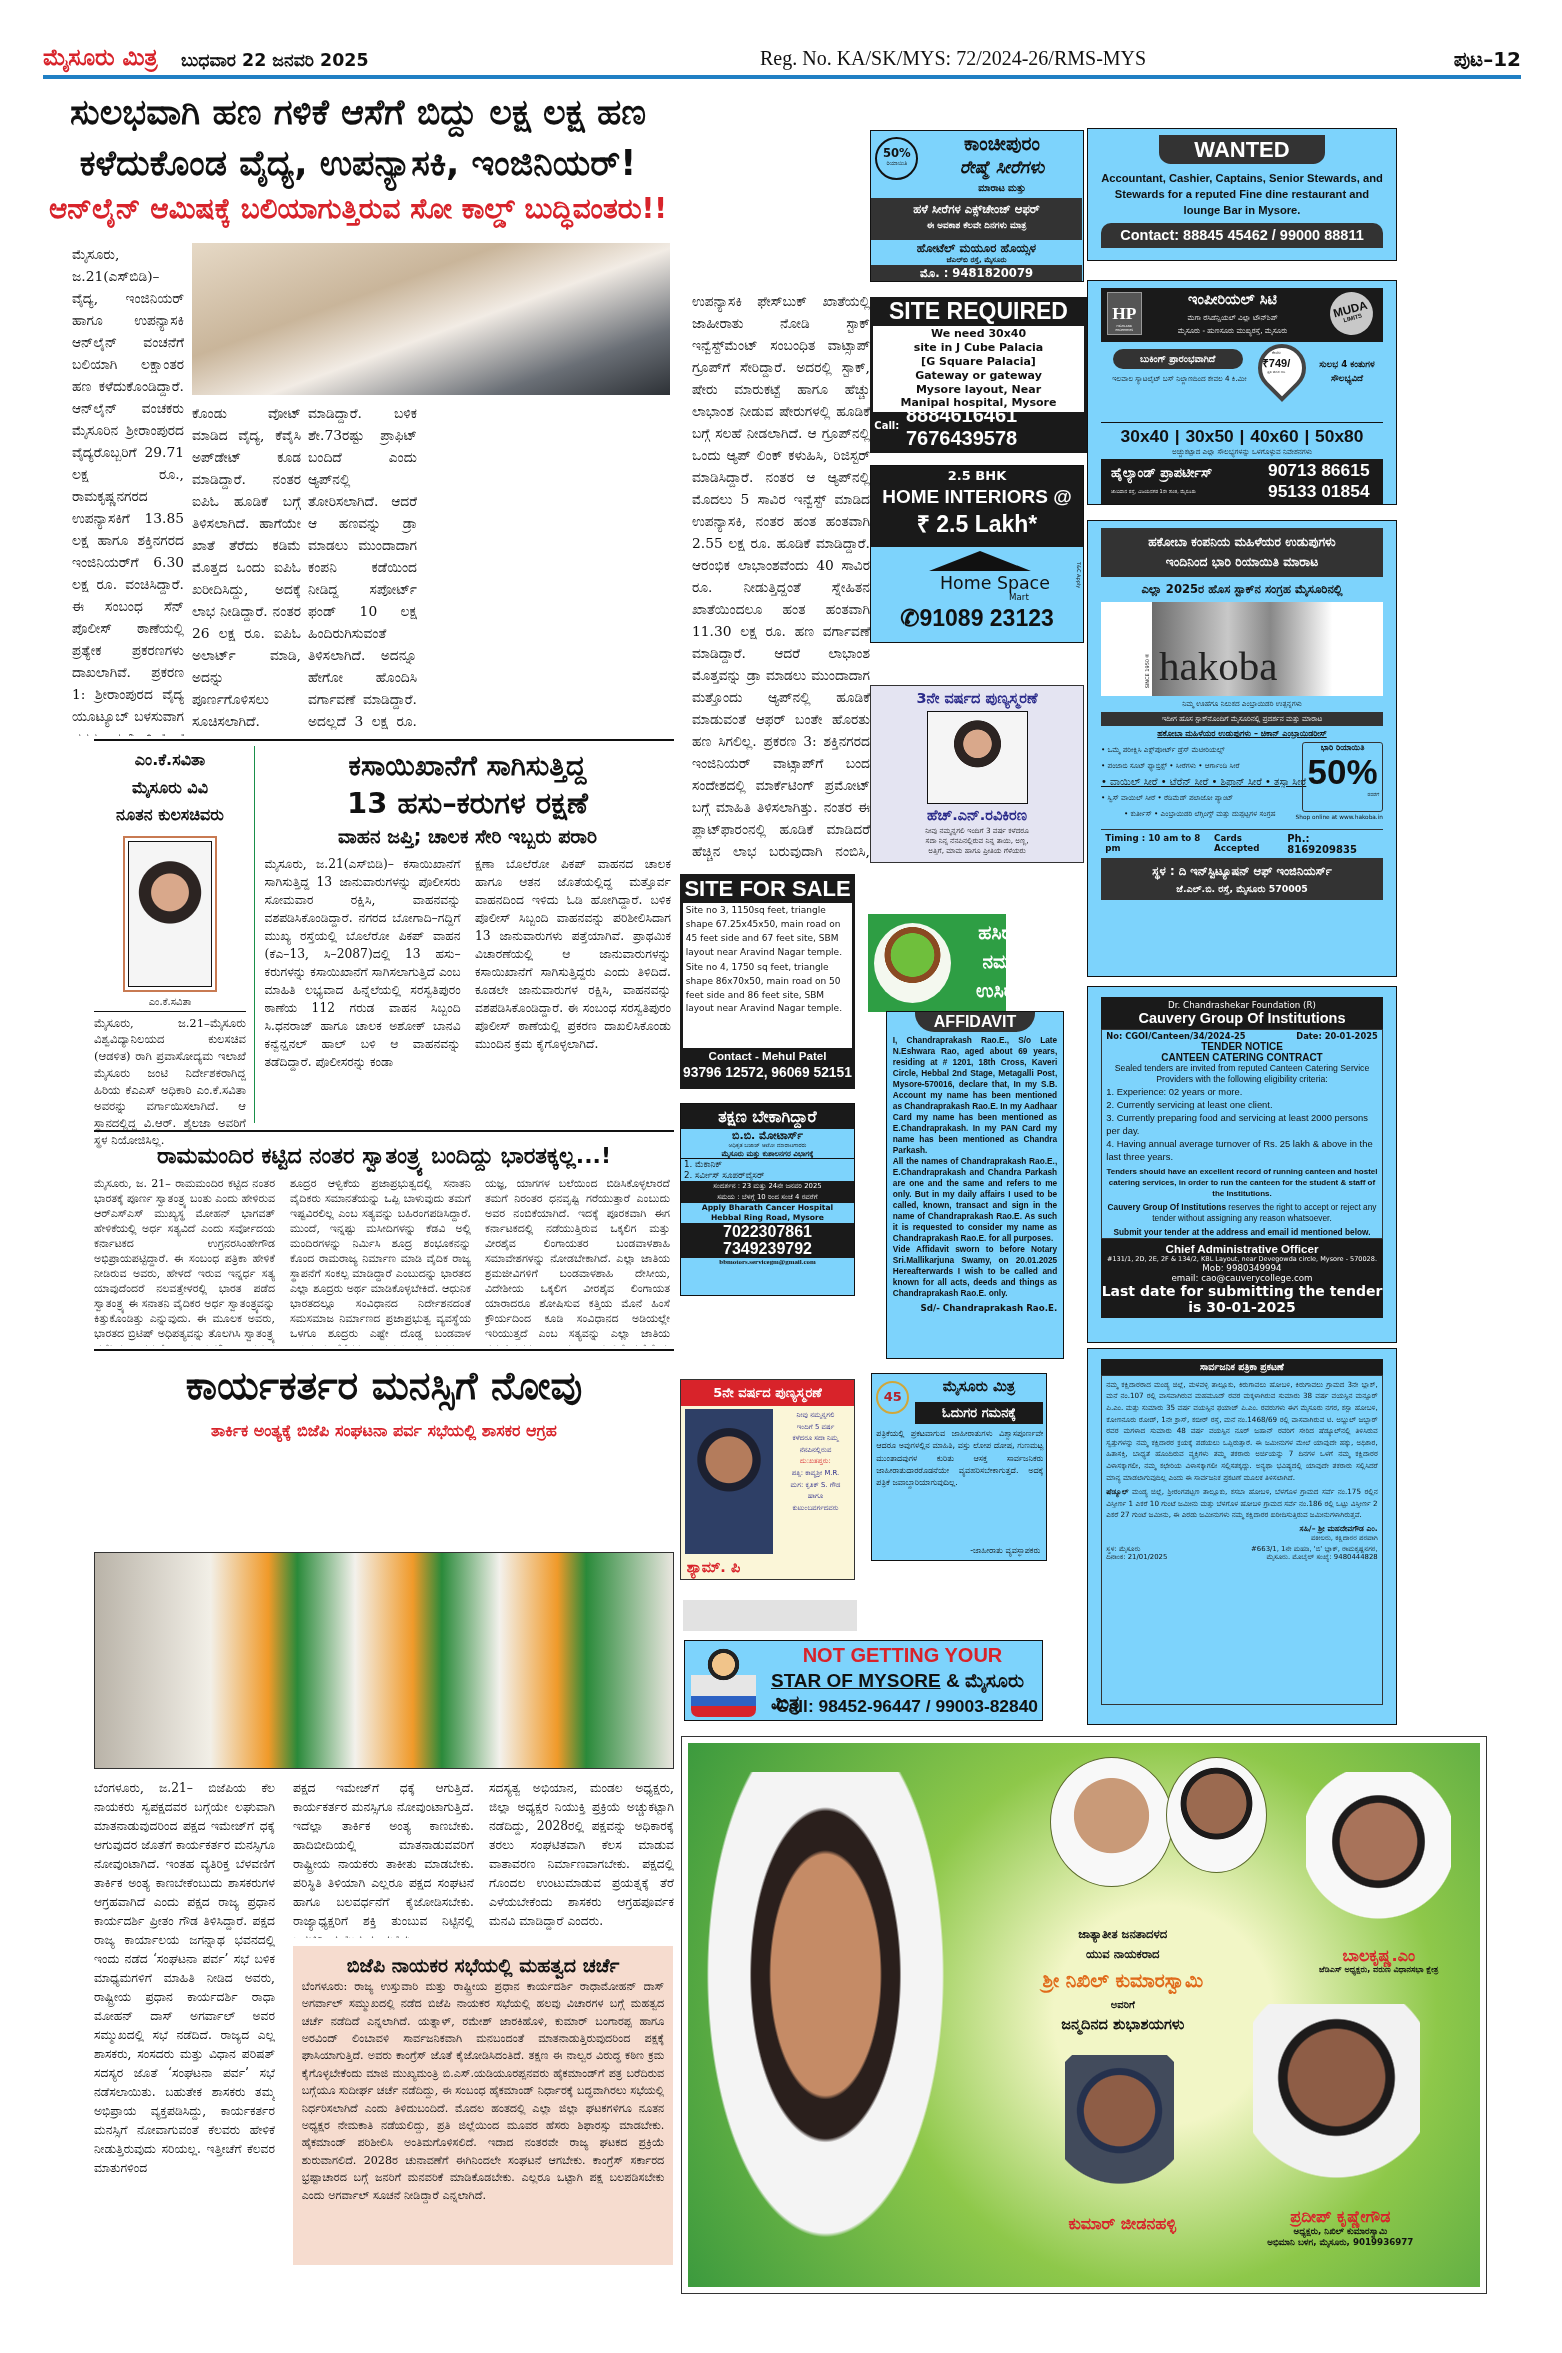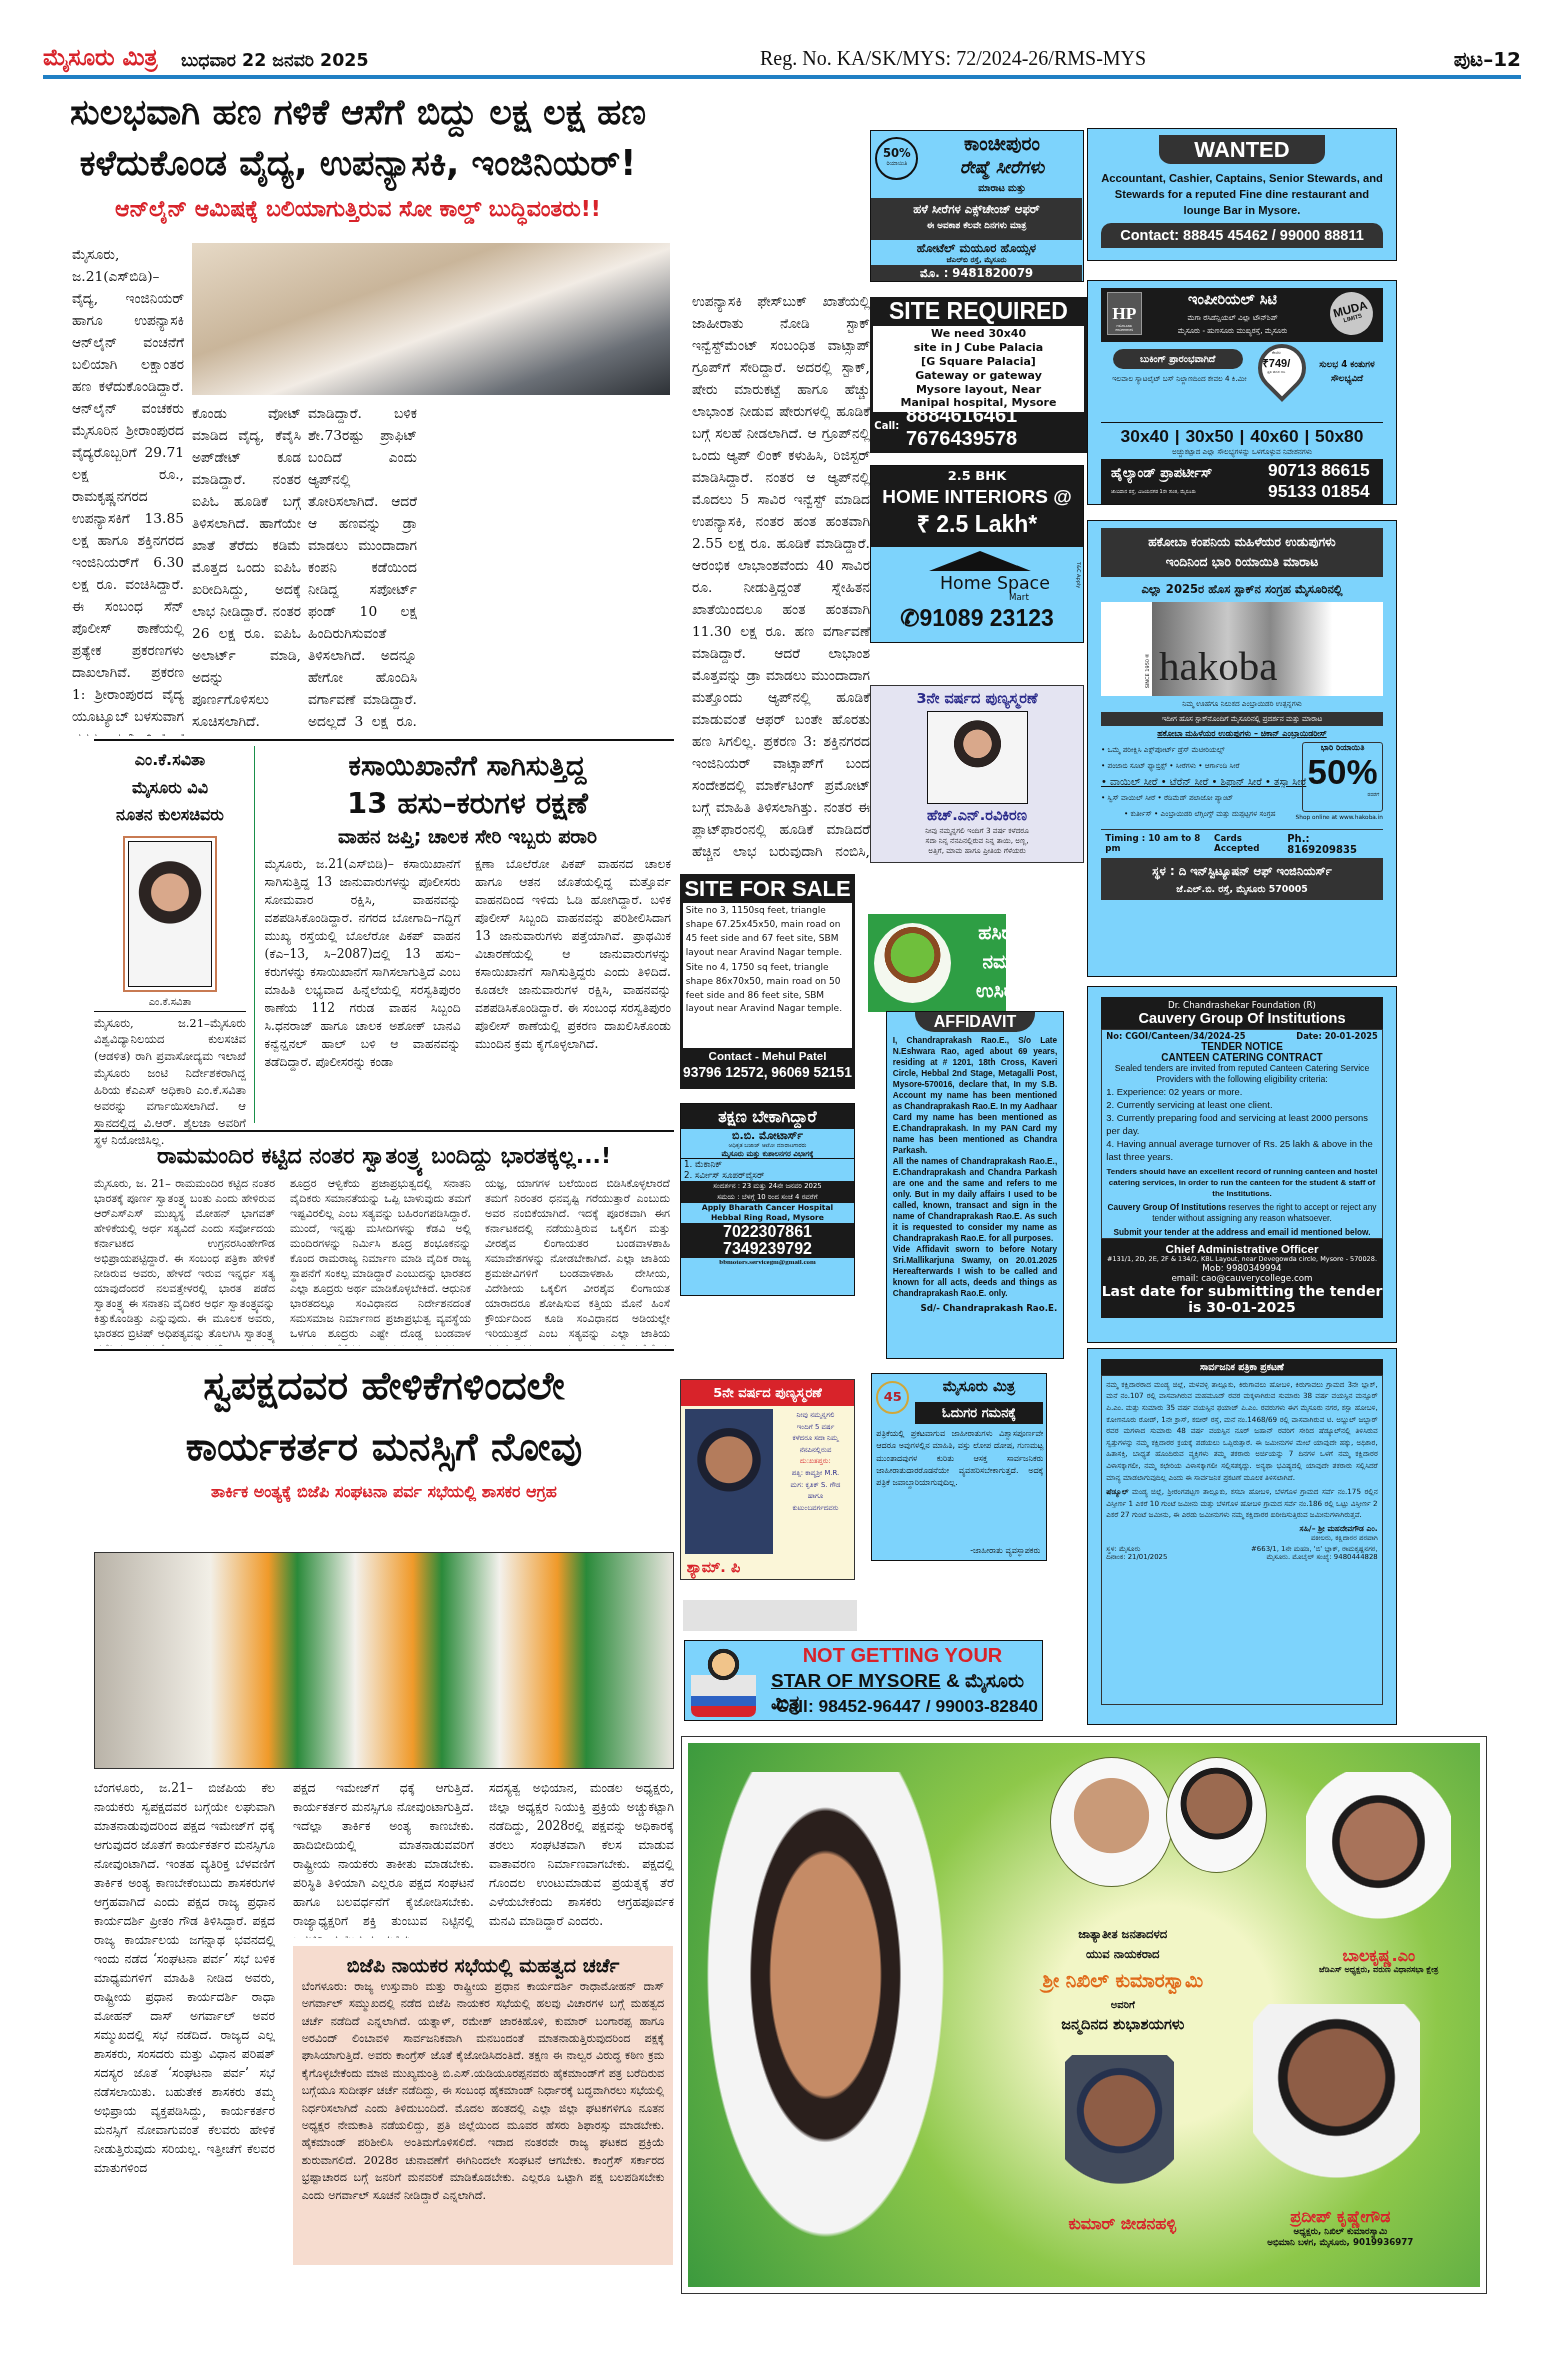--- a/index.html
+++ b/index.html
@@ -41,21 +41,21 @@
 <div id="masthead" class="abs">
   <div id="logo" class="abs">ಮೈಸೂರು ಮಿತ್ರ</div>
   <div id="date" class="abs">ಬುಧವಾರ 22 ಜನವರಿ 2025</div>
   <div id="regno" class="abs libs">Reg. No. KA/SK/MYS: 72/2024-26/RMS-MYS</div>
   <div id="pageno" class="abs">ಪುಟ–12</div>
 </div>
 
 <div class="abs" style="left:43px;top:87px;width:630px;height:652px;">
   <div class="headline" style="font-size:35px;line-height:51px;white-space:nowrap;">ಸುಲಭವಾಗಿ ಹಣ ಗಳಿಕೆ ಆಸೆಗೆ ಬಿದ್ದು ಲಕ್ಷ ಲಕ್ಷ ಹಣ</div>
   <div class="headline" style="font-size:35px;line-height:51px;white-space:nowrap;">ಕಳೆದುಕೊಂಡ ವೈದ್ಯ, ಉಪನ್ಯಾಸಕಿ, ಇಂಜಿನಿಯರ್!</div>
-  <div class="headline red" style="font-size:22px;line-height:33px;margin-top:2.9px;white-space:nowrap;">ಆನ್‌ಲೈನ್ ಆಮಿಷಕ್ಕೆ ಬಲಿಯಾಗುತ್ತಿರುವ ಸೋ ಕಾಲ್ಡ್ ಬುದ್ಧಿವಂತರು!!</div>
+  <div class="headline red" style="font-size:28px;line-height:33px;margin-top:2.9px;white-space:nowrap;">ಆನ್‌ಲೈನ್ ಆಮಿಷಕ್ಕೆ ಬಲಿಯಾಗುತ್ತಿರುವ ಸೋ ಕಾಲ್ಡ್ ಬುದ್ಧಿವಂತರು!!</div>
   <div class="abs body-text" style="left:29px;top:156px;width:112px;height:493px;overflow:hidden;">ಮೈಸೂರು, ಜ.21(ಎಸ್‌ಬಿಡಿ)– ವೈದ್ಯ, ಇಂಜಿನಿಯರ್ ಹಾಗೂ ಉಪನ್ಯಾಸಕಿ ಆನ್‌ಲೈನ್ ವಂಚನೆಗೆ ಬಲಿಯಾಗಿ ಲಕ್ಷಾಂತರ ಹಣ ಕಳೆದುಕೊಂಡಿದ್ದಾರೆ. ಆನ್‌ಲೈನ್ ವಂಚಕರು ಮೈಸೂರಿನ ಶ್ರೀರಾಂಪುರದ ವೈದ್ಯರೊಬ್ಬರಿಗೆ 29.71 ಲಕ್ಷ ರೂ., ರಾಮಕೃಷ್ಣನಗರದ ಉಪನ್ಯಾಸಕಿಗೆ 13.85 ಲಕ್ಷ ಹಾಗೂ ಶಕ್ತಿನಗರದ ಇಂಜಿನಿಯರ್‌ಗೆ 6.30 ಲಕ್ಷ ರೂ. ವಂಚಿಸಿದ್ದಾರೆ. ಈ ಸಂಬಂಧ ಸೆನ್ ಪೊಲೀಸ್ ಠಾಣೆಯಲ್ಲಿ ಪ್ರತ್ಯೇಕ ಪ್ರಕರಣಗಳು ದಾಖಲಾಗಿವೆ. ಪ್ರಕರಣ 1: ಶ್ರೀರಾಂಪುರದ ವೈದ್ಯ ಯೂಟ್ಯೂಬ್ ಬಳಸುವಾಗ ಪ್ರತ್ಯಕ್ಷವಾದ ಲಿಂಕ್ ಮೇಲೆ ಕ್ಲಿಕ್ ಮಾಡಿದ್ದೇ ದೊಡ್ಡ ಯಡವಟ್ಟಾಗಿದೆ. ಆ ಲಿಂಕ್ ಕ್ಲಿಕ್ ಮಾಡಿದ ತಕ್ಷಣ ಅವರ ಮೊಬೈಲ್ ನಂಬರ್ ಒಂದು ವಾಟ್ಸಾಪ್ ಗ್ರೂಪ್‌ಗೆ ಸೇರ್ಪಡೆಯಾಗಿದೆ. ಅದರಲ್ಲಿ ಇಂಟರ್ ನ್ಯಾಷನಲ್ ಕಾಂಪಿಟೇಷನ್‌ನಲ್ಲಿ ವೋಟ್ ಮಾಡುವ ಆಸಕ್ತಿ ಇದೆಯೇ ಎಂದು ಪ್ರಶ್ನಿಸಲಾಗಿದೆ. ಹೌದು ಎಂದಾಕ್ಷಣ ಒಂದು ಆ್ಯಪ್ ಲಿಂಕ್ ಕಳುಹಿಸಿ ಡೌನ್ಲೋಡ್ ಮಾಡಿಕೊಳ್ಳಲು ತಿಳಿಸಲಾಗಿದೆ. ಆ್ಯಪ್ ಡೌನ್ಲೋಡ್ ಮಾಡಿ</div>
   <div class="abs photo-laptop" style="left:149px;top:156px;width:478px;height:152px;"></div>
   <div class="abs body-text" style="left:149px;top:315px;width:109px;height:333px;overflow:hidden;">ಕೊಂಡು ವೋಟ್ ಮಾಡಿದ ವೈದ್ಯ, ಕೆವೈಸಿ ಅಪ್‌ಡೇಟ್ ಕೂಡ ಮಾಡಿದ್ದಾರೆ. ನಂತರ ಐಪಿಓ ಹೂಡಿಕೆ ಬಗ್ಗೆ ತಿಳಿಸಲಾಗಿದೆ. ಹಾಗೆಯೇ ಖಾತೆ ತೆರೆದು ಕಡಿಮೆ ಮೊತ್ತದ ಒಂದು ಐಪಿಓ ಖರೀದಿಸಿದ್ದು, ಅದಕ್ಕೆ ಲಾಭ ನೀಡಿದ್ದಾರೆ. ನಂತರ 26 ಲಕ್ಷ ರೂ. ಐಪಿಓ ಅಲಾರ್ಟ್ ಮಾಡಿ, ಅದನ್ನು ಪೂರ್ಣಗೊಳಿಸಲು ಸೂಚಿಸಲಾಗಿದೆ. ಅಷ್ಟೊಂದು ಹಣವಿಲ್ಲ ಎಂದಾಗ ನಿಮ್ಮ ಅಕೌಂಟ್‌ನಲ್ಲಿ 5 ಲಕ್ಷ ಇದೆ. ಕಂಪನಿ ಕಡೆಯಿಂದ 10 ಲಕ್ಷ ಸಪೋರ್ಟ್ ಫಂಡ್ ನೀಡುತ್ತೇವೆ. ಉಳಿಕೆ ಹಣವನ್ನು ಹೊಂದಿಸುವಂತೆ ತಿಳಿಸಿದ್ದಾರೆ. ಹಾಗೆಯೇ ಡಾಕ್ಟರ್ 11 ಲಕ್ಷ ಹಣವನ್ನು ವರ್ಗಾವಣೆ</div>
   <div class="abs body-text" style="left:265px;top:315px;width:109px;height:333px;overflow:hidden;">ಮಾಡಿದ್ದಾರೆ. ಬಳಿಕ ಶೇ.73ರಷ್ಟು ಪ್ರಾಫಿಟ್ ಬಂದಿದೆ ಎಂದು ಆ್ಯಪ್‌ನಲ್ಲಿ ತೋರಿಸಲಾಗಿದೆ. ಆದರೆ ಆ ಹಣವನ್ನು ಡ್ರಾ ಮಾಡಲು ಮುಂದಾದಾಗ ಕಂಪನಿ ಕಡೆಯಿಂದ ನೀಡಿದ್ದ ಸಪೋರ್ಟ್ ಫಂಡ್ 10 ಲಕ್ಷ ಹಿಂದಿರುಗಿಸುವಂತೆ ತಿಳಿಸಲಾಗಿದೆ. ಅದನ್ನೂ ಹೇಗೋ ಹೊಂದಿಸಿ ವರ್ಗಾವಣೆ ಮಾಡಿದ್ದಾರೆ. ಅದಲ್ಲದೆ 3 ಲಕ್ಷ ರೂ. ತೆರಿಗೆ ಸೇರಿದಂತೆ ಒಟ್ಟು 29.71 ಲಕ್ಷ ರೂ. ಹಣ ಪೀಕಿದ್ದಾರೆ. ಕಡೆಗೆ ಲಾಭಾಂಶ ನೀಡುವಂತೆ ಕೇಳಿದಾಗ ವೈದ್ಯರ ಮೊಬೈಲ್ ಸಂಖ್ಯೆಯನ್ನು ವಾಟ್ಸಾಪ್ ಗ್ರೂಪ್‌ನಿಂದಲೇ ತೆಗೆದು ಹಾಕಲಾಗಿದೆ. ಪ್ರಕರಣ 2: ರಾಮಕೃಷ್ಣನಗರದ</div>
 </div>
 <div class="abs body-text" style="left:692px;top:290px;width:178px;height:572px;overflow:hidden;">ಉಪನ್ಯಾಸಕಿ ಫೇಸ್‌ಬುಕ್ ಖಾತೆಯಲ್ಲಿ ಜಾಹೀರಾತು ನೋಡಿ ಸ್ಟಾಕ್ ಇನ್ವೆಸ್ಟ್‌ಮೆಂಟ್ ಸಂಬಂಧಿತ ವಾಟ್ಸಾಪ್ ಗ್ರೂಪ್‌ಗೆ ಸೇರಿದ್ದಾರೆ. ಅದರಲ್ಲಿ ಸ್ಟಾಕ್, ಷೇರು ಮಾರುಕಟ್ಟೆ ಹಾಗೂ ಹೆಚ್ಚು ಲಾಭಾಂಶ ನೀಡುವ ಷೇರುಗಳಲ್ಲಿ ಹೂಡಿಕೆ ಬಗ್ಗೆ ಸಲಹೆ ನೀಡಲಾಗಿದೆ. ಆ ಗ್ರೂಪ್‌ನಲ್ಲಿ ಒಂದು ಆ್ಯಪ್ ಲಿಂಕ್ ಕಳುಹಿಸಿ, ರಿಜಿಸ್ಟರ್ ಮಾಡಿಸಿದ್ದಾರೆ. ನಂತರ ಆ ಆ್ಯಪ್‌ನಲ್ಲಿ ಮೊದಲು 5 ಸಾವಿರ ಇನ್ವೆಸ್ಟ್ ಮಾಡಿದ ಉಪನ್ಯಾಸಕಿ, ನಂತರ ಹಂತ ಹಂತವಾಗಿ 2.55 ಲಕ್ಷ ರೂ. ಹೂಡಿಕೆ ಮಾಡಿದ್ದಾರೆ. ಆರಂಭಿಕ ಲಾಭಾಂಶವೆಂದು 40 ಸಾವಿರ ರೂ. ನೀಡುತ್ತಿದ್ದಂತೆ ಸ್ನೇಹಿತನ ಖಾತೆಯಿಂದಲೂ ಹಂತ ಹಂತವಾಗಿ 11.30 ಲಕ್ಷ ರೂ. ಹಣ ವರ್ಗಾವಣೆ ಮಾಡಿದ್ದಾರೆ. ಆದರೆ ಲಾಭಾಂಶ ಮೊತ್ತವನ್ನು ಡ್ರಾ ಮಾಡಲು ಮುಂದಾದಾಗ ಮತ್ತೊಂದು ಆ್ಯಪ್‌ನಲ್ಲಿ ಹೂಡಿಕೆ ಮಾಡುವಂತೆ ಆಫರ್ ಬಂತೇ ಹೊರತು ಹಣ ಸಿಗಲಿಲ್ಲ. ಪ್ರಕರಣ 3: ಶಕ್ತಿನಗರದ ಇಂಜಿನಿಯರ್ ವಾಟ್ಸಾಪ್‌ಗೆ ಬಂದ ಸಂದೇಶದಲ್ಲಿ ಮಾರ್ಕೆಟಿಂಗ್ ಪ್ರಮೋಟ್ ಬಗ್ಗೆ ಮಾಹಿತಿ ತಿಳಿಸಲಾಗಿತ್ತು. ನಂತರ ಈ ಪ್ಲಾಟ್‌ಫಾರಂನಲ್ಲಿ ಹೂಡಿಕೆ ಮಾಡಿದರೆ ಹೆಚ್ಚಿನ ಲಾಭ ಬರುವುದಾಗಿ ನಂಬಿಸಿ, ಹಂತ ಹಂತವಾಗಿ ಒಂದು ತಿಂಗಳಲ್ಲಿ 6.30 ಲಕ್ಷ ರೂ. ಹಣ ವರ್ಗಾವಣೆ ಮಾಡಿಸಿಕೊಂಡಿದ್ದಾರೆ. ನಂತರ ವಂಚಕರು ಇಂಜಿನಿಯರ್ ಸಂಪರ್ಕಕ್ಕೇ ಸಿಕ್ಕಿಲ್ಲ.</div>
 <div class="abs rule-h" style="left:94px;top:739px;width:580px;"></div>
 
 <div class="abs" style="left:94px;top:746px;width:152px;height:377px;">
   <div class="headline" style="font-size:16px;line-height:27.5px;">ಎಂ.ಕೆ.ಸವಿತಾ</div>
@@ -80,21 +80,20 @@
 
 <div class="abs" style="left:94px;top:1138px;width:580px;height:210px;">
   <div class="headline" style="font-size:22px;line-height:35px;white-space:nowrap;">ರಾಮಮಂದಿರ ಕಟ್ಟಿದ ನಂತರ ಸ್ವಾತಂತ್ರ್ಯ ಬಂದಿದ್ದು ಭಾರತಕ್ಕಲ್ಲ...!</div>
   <div class="abs body-text" style="left:0;top:38px;width:181px;height:170px;overflow:hidden;font-size:11px;line-height:15px;">ಮೈಸೂರು, ಜ. 21– ರಾಮಮಂದಿರ ಕಟ್ಟಿದ ನಂತರ ಭಾರತಕ್ಕೆ ಪೂರ್ಣ ಸ್ವಾತಂತ್ರ್ಯ ಬಂತು ಎಂದು ಹೇಳಿರುವ ಆರ್‌ಎಸ್‌ಎಸ್ ಮುಖ್ಯಸ್ಥ ಮೋಹನ್ ಭಾಗವತ್ ಹೇಳಿಕೆಯಲ್ಲಿ ಅರ್ಧ ಸತ್ಯವಿದೆ ಎಂದು ಸರ್ವೋದಯ ಕರ್ನಾಟಕದ ಉಗ್ರನರಸಿಂಹೇಗೌಡ ಅಭಿಪ್ರಾಯಪಟ್ಟಿದ್ದಾರೆ. ಈ ಸಂಬಂಧ ಪತ್ರಿಕಾ ಹೇಳಿಕೆ ನೀಡಿರುವ ಅವರು, ಹೇಳದೆ ಇರುವ ಇನ್ನರ್ಧ ಸತ್ಯ ಯಾವುದೆಂದರೆ ನಲವತ್ತೇಳರಲ್ಲಿ ಭಾರತ ಪಡೆದ ಸ್ವಾತಂತ್ರ್ಯ ಈ ಸನಾತನಿ ವೈದಿಕರ ಅರ್ಧ ಸ್ವಾತಂತ್ರ್ಯವನ್ನು ಕಿತ್ತುಕೊಂಡಿತ್ತು ಎನ್ನುವುದು. ಈ ಮೂಲಕ ಅವರು, ಭಾರತದ ಬ್ರಿಟಿಷ್ ಅಧಿಪತ್ಯವನ್ನು ತೊಲಗಿಸಿ ಸ್ವಾತಂತ್ರ್ಯ ಪಡೆದಿದ್ದು ತಮಗೆ ಇಷ್ಟವಾಗಿರಲಿಲ್ಲ. ಸ್ವತಂತ್ರ ಭಾರತದ</div>
   <div class="abs body-text" style="left:196px;top:38px;width:181px;height:170px;overflow:hidden;font-size:11px;line-height:15px;">ಶೂದ್ರರ ಆಳ್ವಿಕೆಯ ಪ್ರಜಾಪ್ರಭುತ್ವದಲ್ಲಿ ಸನಾತನಿ ವೈದಿಕರು ಸಮಾನತೆಯನ್ನು ಒಪ್ಪಿ ಬಾಳುವುದು ತಮಗೆ ಇಷ್ಟವಿರಲಿಲ್ಲ ಎಂಬ ಸತ್ಯವನ್ನು ಬಹಿರಂಗಪಡಿಸಿದ್ದಾರೆ. ಮುಂದೆ, ಇನ್ನಷ್ಟು ಮಸೀದಿಗಳನ್ನು ಕೆಡವಿ ಅಲ್ಲಿ ಮಂದಿರಗಳನ್ನು ನಿರ್ಮಿಸಿ ಶೂದ್ರ ಶಂಭೂಕನನ್ನು ಕೊಂದ ರಾಮರಾಜ್ಯ ನಿರ್ಮಾಣ ಮಾಡಿ ವೈದಿಕ ರಾಜ್ಯ ಸ್ಥಾಪನೆಗೆ ಸಂಕಲ್ಪ ಮಾಡಿದ್ದಾರೆ ಎಂಬುದನ್ನು ಭಾರತದ ಎಲ್ಲಾ ಶೂದ್ರರು ಅರ್ಥ ಮಾಡಿಕೊಳ್ಳಬೇಕಿದೆ. ಆಧುನಿಕ ಭಾರತದಲ್ಲೂ ಸಂವಿಧಾನದ ನಿರ್ದೇಶನದಂತೆ ಸಮಸಮಾಜ ನಿರ್ಮಾಣದ ಪ್ರಜಾಪ್ರಭುತ್ವ ವ್ಯವಸ್ಥೆಯ ಒಳಗೂ ಶೂದ್ರರು ಎಷ್ಟೇ ದೊಡ್ಡ ಬಂಡವಾಳ ಶಾಹಿಗಳಾಗಿ ಬೆಳೆದರೂ ತಾವು ನಿರ್ಮಿಸಿರುವ ವ್ರತ,</div>
   <div class="abs body-text" style="left:391px;top:38px;width:185px;height:170px;overflow:hidden;font-size:11px;line-height:15px;">ಯಜ್ಞ, ಯಾಗಗಳ ಬಲೆಯಿಂದ ಬಿಡಿಸಿಕೊಳ್ಳಲಾರದೆ ತಮಗೆ ನಿರಂತರ ಧನವೃಷ್ಟಿ ಗರೆಯುತ್ತಾರೆ ಎಂಬುದು ಅವರ ನಂಬಿಕೆಯಾಗಿದೆ. ಇದಕ್ಕೆ ಪೂರಕವಾಗಿ ಈಗ ಕರ್ನಾಟಕದಲ್ಲಿ ನಡೆಯುತ್ತಿರುವ ಒಕ್ಕಲಿಗ ಮತ್ತು ವೀರಶೈವ ಲಿಂಗಾಯತರ ಬಂಡವಾಳಶಾಹಿ ಸಮಾವೇಶಗಳನ್ನು ನೋಡಬೇಕಾಗಿದೆ. ಎಲ್ಲಾ ಜಾತಿಯ ಶ್ರಮಜೀವಿಗಳಿಗೆ ಬಂಡವಾಳಶಾಹಿ ದೇಸೀಯ, ವಿದೇಶೀಯ ಒಕ್ಕಲಿಗ ವೀರಶೈವ ಲಿಂಗಾಯತ ಯಾರಾದರೂ ಶೋಷಿಸುವ ಕತ್ತಿಯ ಮೊನೆ ಹಿಂಸೆ ಕ್ರೌರ್ಯದಿಂದ ಕೂಡಿ ಸಂವಿಧಾನದ ಅಡಿಯಲ್ಲೇ ಇರಿಯುತ್ತದೆ ಎಂಬ ಸತ್ಯವನ್ನು ಎಲ್ಲಾ ಜಾತಿಯ ಶ್ರಮಜೀವಿಗಳು ಅರ್ಥ ಮಾಡಿಕೊಳ್ಳಬೇಕೆಂದು ಸರ್ವೋದಯ ಕರ್ನಾಟಕ ಪ್ರೀತಿಯಿಂದ ಎಚ್ಚರಿಸುತ್ತದೆ.</div>
 </div>
 <div class="abs rule-h" style="left:94px;top:1349px;width:580px;"></div>
 
 <div class="abs" style="left:94px;top:1355px;width:580px;height:971px;">
-  <div class="headline" style="font-size:39px;line-height:61px;">ಸ್ವಪಕ್ಷದವರ ಹೇಳಿಕೆಗಳಿಂದಲೇ</div>
   <div class="headline" style="font-size:39px;line-height:61px;">ಕಾರ್ಯಕರ್ತರ ಮನಸ್ಸಿಗೆ ನೋವು</div>
   <div class="headline red" style="font-size:16px;line-height:29px;">ತಾರ್ಕಿಕ ಅಂತ್ಯಕ್ಕೆ ಬಿಜೆಪಿ ಸಂಘಟನಾ ಪರ್ವ ಸಭೆಯಲ್ಲಿ ಶಾಸಕರ ಆಗ್ರಹ</div>
   <div class="abs photo-bjp" style="left:0;top:197px;width:580px;height:217px;border:0.7px solid #333;"></div>
   <div class="abs body-text" style="left:0;top:424px;width:181px;height:558px;overflow:hidden;font-size:12.3px;line-height:19px;">ಬೆಂಗಳೂರು, ಜ.21– ಬಿಜೆಪಿಯ ಕೆಲ ನಾಯಕರು ಸ್ವಪಕ್ಷದವರ ಬಗ್ಗೆಯೇ ಲಘುವಾಗಿ ಮಾತನಾಡುವುದರಿಂದ ಪಕ್ಷದ ಇಮೇಜ್‌ಗೆ ಧಕ್ಕೆ ಆಗುವುದರ ಜೊತೆಗೆ ಕಾರ್ಯಕರ್ತರ ಮನಸ್ಸಿಗೂ ನೋವುಂಟಾಗಿದೆ. ಇಂತಹ ವ್ಯತಿರಿಕ್ತ ಬೆಳವಣಿಗೆ ತಾರ್ಕಿಕ ಅಂತ್ಯ ಕಾಣಬೇಕೆಂಬುದು ಶಾಸಕರುಗಳ ಆಗ್ರಹವಾಗಿದೆ ಎಂದು ಪಕ್ಷದ ರಾಜ್ಯ ಪ್ರಧಾನ ಕಾರ್ಯದರ್ಶಿ ಪ್ರೀತಂ ಗೌಡ ತಿಳಿಸಿದ್ದಾರೆ. ಪಕ್ಷದ ರಾಜ್ಯ ಕಾರ್ಯಾಲಯ ಜಗನ್ನಾಥ ಭವನದಲ್ಲಿ ಇಂದು ನಡೆದ ‘ಸಂಘಟನಾ ಪರ್ವ’ ಸಭೆ ಬಳಿಕ ಮಾಧ್ಯಮಗಳಿಗೆ ಮಾಹಿತಿ ನೀಡಿದ ಅವರು, ರಾಷ್ಟ್ರೀಯ ಪ್ರಧಾನ ಕಾರ್ಯದರ್ಶಿ ರಾಧಾ ಮೋಹನ್ ದಾಸ್ ಅಗರ್ವಾಲ್ ಅವರ ಸಮ್ಮುಖದಲ್ಲಿ ಸಭೆ ನಡೆದಿದೆ. ರಾಜ್ಯದ ಎಲ್ಲ ಶಾಸಕರು, ಸಂಸದರು ಮತ್ತು ವಿಧಾನ ಪರಿಷತ್ ಸದಸ್ಯರ ಜೊತೆ ‘ಸಂಘಟನಾ ಪರ್ವ’ ಸಭೆ ನಡೆಸಲಾಯಿತು. ಬಹುತೇಕ ಶಾಸಕರು ತಮ್ಮ ಅಭಿಪ್ರಾಯ ವ್ಯಕ್ತಪಡಿಸಿದ್ದು, ಕಾರ್ಯಕರ್ತರ ಮನಸ್ಸಿಗೆ ನೋವಾಗುವಂತೆ ಕೆಲವರು ಹೇಳಿಕೆ ನೀಡುತ್ತಿರುವುದು ಸರಿಯಲ್ಲ. ಇತ್ತೀಚೆಗೆ ಕೆಲವರ ಮಾತುಗಳಿಂದ</div>
   <div class="abs body-text" style="left:199px;top:424px;width:181px;height:159px;overflow:hidden;font-size:12.3px;line-height:19px;">ಪಕ್ಷದ ಇಮೇಜ್‌ಗೆ ಧಕ್ಕೆ ಆಗುತ್ತಿದೆ. ಕಾರ್ಯಕರ್ತರ ಮನಸ್ಸಿಗೂ ನೋವುಂಟಾಗುತ್ತಿದೆ. ಇದೆಲ್ಲಾ ತಾರ್ಕಿಕ ಅಂತ್ಯ ಕಾಣಬೇಕು. ಹಾದಿಬೀದಿಯಲ್ಲಿ ಮಾತನಾಡುವವರಿಗೆ ರಾಷ್ಟ್ರೀಯ ನಾಯಕರು ತಾಕೀತು ಮಾಡಬೇಕು. ಪರಿಸ್ಥಿತಿ ತಿಳಿಯಾಗಿ ಎಲ್ಲರೂ ಪಕ್ಷದ ಸಂಘಟನೆ ಹಾಗೂ ಬಲವರ್ಧನೆಗೆ ಕೈಜೋಡಿಸಬೇಕು. ರಾಜ್ಯಾಧ್ಯಕ್ಷರಿಗೆ ಶಕ್ತಿ ತುಂಬುವ ನಿಟ್ಟಿನಲ್ಲಿ ಒಗ್ಗಟ್ಟಿನಿಂದ ಕೆಲಸ ಮಾಡಬೇಕು.</div>
   <div class="abs body-text" style="left:395px;top:424px;width:185px;height:159px;overflow:hidden;font-size:12.3px;line-height:19px;">ಸದಸ್ಯತ್ವ ಅಭಿಯಾನ, ಮಂಡಲ ಅಧ್ಯಕ್ಷರು, ಜಿಲ್ಲಾ ಅಧ್ಯಕ್ಷರ ನಿಯುಕ್ತಿ ಪ್ರಕ್ರಿಯೆ ಅಚ್ಚುಕಟ್ಟಾಗಿ ನಡೆದಿದ್ದು, 2028ರಲ್ಲಿ ಪಕ್ಷವನ್ನು ಅಧಿಕಾರಕ್ಕೆ ತರಲು ಸಂಘಟಿತವಾಗಿ ಕೆಲಸ ಮಾಡುವ ವಾತಾವರಣ ನಿರ್ಮಾಣವಾಗಬೇಕು. ಪಕ್ಷದಲ್ಲಿ ಗೊಂದಲ ಉಂಟುಮಾಡುವ ಪ್ರಯತ್ನಕ್ಕೆ ತೆರೆ ಎಳೆಯಬೇಕೆಂದು ಶಾಸಕರು ಆಗ್ರಹಪೂರ್ವಕ ಮನವಿ ಮಾಡಿದ್ದಾರೆ ಎಂದರು.</div>
   <div class="abs" style="left:199px;top:591px;width:380px;height:319px;background:#f6dccf;padding:5.8px 8.7px;">
     <div class="headline" style="font-size:19px;line-height:26px;">ಬಿಜೆಪಿ ನಾಯಕರ ಸಭೆಯಲ್ಲಿ ಮಹತ್ವದ ಚರ್ಚೆ</div>
     <div class="body-text" style="font-size:11.2px;line-height:17.4px;height:275px;overflow:hidden;">ಬೆಂಗಳೂರು: ರಾಜ್ಯ ಉಸ್ತುವಾರಿ ಮತ್ತು ರಾಷ್ಟ್ರೀಯ ಪ್ರಧಾನ ಕಾರ್ಯದರ್ಶಿ ರಾಧಾಮೋಹನ್ ದಾಸ್ ಅಗರ್ವಾಲ್ ಸಮ್ಮುಖದಲ್ಲಿ ನಡೆದ ಬಿಜೆಪಿ ನಾಯಕರ ಸಭೆಯಲ್ಲಿ ಹಲವು ವಿಚಾರಗಳ ಬಗ್ಗೆ ಮಹತ್ವದ ಚರ್ಚೆ ನಡೆದಿದೆ ಎನ್ನಲಾಗಿದೆ. ಯತ್ನಾಳ್, ರಮೇಶ್ ಜಾರಕಿಹೊಳಿ, ಕುಮಾರ್ ಬಂಗಾರಪ್ಪ ಹಾಗೂ ಅರವಿಂದ್ ಲಿಂಬಾವಳಿ ಸಾರ್ವಜನಿಕವಾಗಿ ಮನಬಂದಂತೆ ಮಾತನಾಡುತ್ತಿರುವುದರಿಂದ ಪಕ್ಷಕ್ಕೆ ಘಾಸಿಯಾಗುತ್ತಿದೆ. ಅವರು ಕಾಂಗ್ರೆಸ್ ಜೊತೆ ಕೈಜೋಡಿಸಿದಂತಿದೆ. ತಕ್ಷಣ ಈ ನಾಲ್ವರ ವಿರುದ್ಧ ಕಠಿಣ ಕ್ರಮ ಕೈಗೊಳ್ಳಬೇಕೆಂದು ಮಾಜಿ ಮುಖ್ಯಮಂತ್ರಿ ಬಿ.ಎಸ್.ಯಡಿಯೂರಪ್ಪನವರು ಹೈಕಮಾಂಡ್‌ಗೆ ಪತ್ರ ಬರೆದಿರುವ ಬಗ್ಗೆಯೂ ಸುದೀರ್ಘ ಚರ್ಚೆ ನಡೆದಿದ್ದು, ಈ ಸಂಬಂಧ ಹೈಕಮಾಂಡ್ ನಿರ್ಧಾರಕ್ಕೆ ಬದ್ಧವಾಗಿರಲು ಸಭೆಯಲ್ಲಿ ನಿರ್ಧರಿಸಲಾಗಿದೆ ಎಂದು ತಿಳಿದುಬಂದಿದೆ. ಮೊದಲ ಹಂತದಲ್ಲಿ ಎಲ್ಲಾ ಜಿಲ್ಲಾ ಘಟಕಗಳಿಗೂ ನೂತನ ಅಧ್ಯಕ್ಷರ ನೇಮಕಾತಿ ನಡೆಯಲಿದ್ದು, ಪ್ರತಿ ಜಿಲ್ಲೆಯಿಂದ ಮೂವರ ಹೆಸರು ಶಿಫಾರಸ್ಸು ಮಾಡಬೇಕು. ಹೈಕಮಾಂಡ್ ಪರಿಶೀಲಿಸಿ ಅಂತಿಮಗೊಳಿಸಲಿದೆ. ಇದಾದ ನಂತರವೇ ರಾಜ್ಯ ಘಟಕದ ಪ್ರಕ್ರಿಯೆ ಶುರುವಾಗಲಿದೆ. 2028ರ ಚುನಾವಣೆಗೆ ಈಗಿನಿಂದಲೇ ಸಂಘಟನೆ ಆಗಬೇಕು. ಕಾಂಗ್ರೆಸ್ ಸರ್ಕಾರದ ಭ್ರಷ್ಟಾಚಾರದ ಬಗ್ಗೆ ಜನರಿಗೆ ಮನವರಿಕೆ ಮಾಡಿಕೊಡಬೇಕು. ಎಲ್ಲರೂ ಒಟ್ಟಾಗಿ ಪಕ್ಷ ಬಲಪಡಿಸಬೇಕು ಎಂದು ಅಗರ್ವಾಲ್ ಸೂಚನೆ ನೀಡಿದ್ದಾರೆ ಎನ್ನಲಾಗಿದೆ.</div>
   </div>

